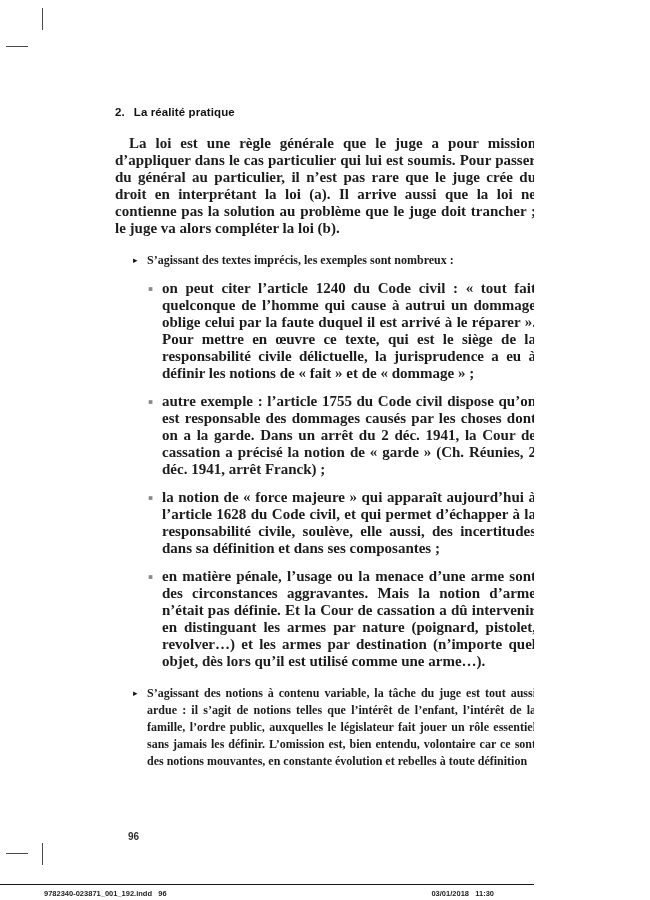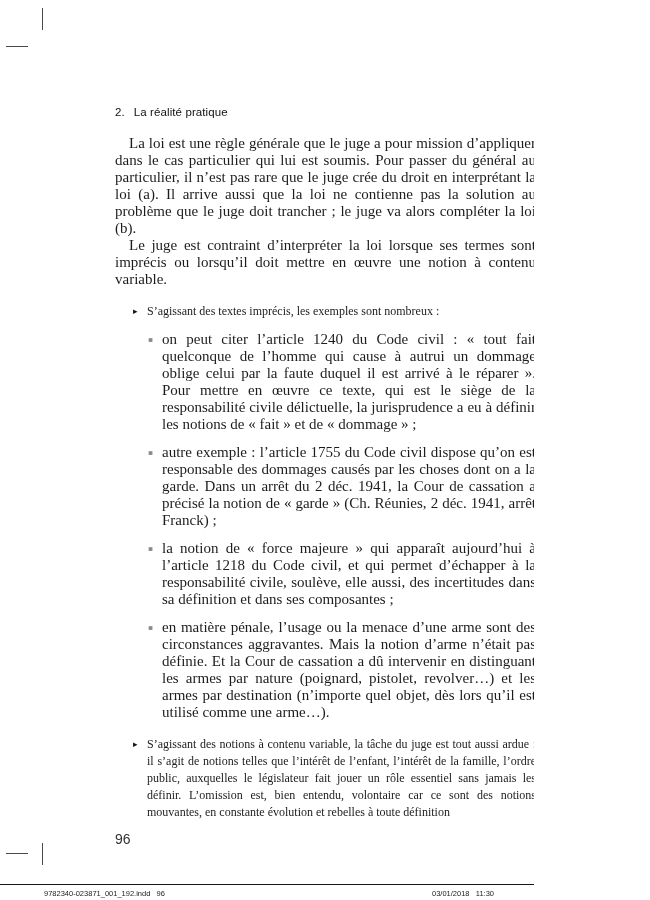--- a/index.html
+++ b/index.html
@@ -3,21 +3,21 @@
 <meta charset="utf-8">
 <style>
   * { margin:0; padding:0; box-sizing:border-box; }
   html,body { width:650px; height:900px; }
   body {
     background:#ffffff;
     font-family:"Liberation Serif", serif;
     color:#1c1c1c;
     -webkit-font-smoothing:antialiased;
   }
-  .sheet { position:relative; width:534px; height:900px; background:#fff; overflow:hidden; }
+  .sheet { position:relative; width:534px; height:900px; background:#fff; overflow:hidden;font-weight:bold; }
 
   
   .crop { position:absolute; background:#4a4a4a; }
   .crop.v { width:1px; height:22px; }
   .crop.h { height:1px; width:22px; }
   .cm-tl-v { left:42px;  top:8px; }
   .cm-tr-v { left:608px; top:8px; }
   .cm-lt-h { left:6px;   top:46px; }
   .cm-rt-h { left:622px; top:46px; }
   .cm-bl-v { left:42px;  top:843px; }
@@ -56,23 +56,23 @@
 
   .subitems { margin-left:33px; }
   .subitem { display:flex; margin-top:11px; }
   .subitem .marker {
     flex:0 0 14px; font-family:"DejaVu Sans", sans-serif;
     font-size:7.5px; line-height:17px; color:#8a8a8a;
   }
   .subitem .btext { flex:1; font-size:15px; line-height:17px; text-align:justify; }
 
   .page-number {
-    position:absolute; left:115px; top:831px;
+    position:absolute; left:128px; top:831px;
     font-family:"Liberation Sans", sans-serif;
-    font-size:14px; color:#333;text-align:right;
+    font-size:10px; color:#333;text-align:right;
   }
 
   
   .slug-line { position:absolute; left:0; top:884px; width:650px; height:1px; background:#161616; }
   .slug-text {
     position:absolute; top:889px;
     font-family:"Liberation Sans", sans-serif;
     font-size:7.5px; color:#222; white-space:pre;
   }
   .slug-left  { left:44px; }
@@ -94,39 +94,38 @@
 
   <div class="content">
 
     <div class="heading">
       <span class="num">2.</span><span>La réalité pratique</span>
     </div>
 
     <p class="body">La loi est une règle générale que le juge a pour mission d’appliquer dans le cas particulier qui lui est soumis. Pour passer du général au particulier, il n’est pas rare que le juge crée du droit en interprétant la loi (a). Il arrive aussi que la loi ne contienne pas la solution au problème que le juge doit trancher ; le juge va alors compléter la loi (b).</p>
 
 
-    <p class="body">Le juge est contraint d’interpréter la loi lorsque ses termes sont imprécis ou lorsqu’il doit mettre en œuvre une notion à contenu variable.</p>
 
     <div class="bullet">
       <span class="marker">▸</span>
       <div class="btext">S’agissant des textes imprécis, les exemples sont nombreux :</div>
     </div>
 
     <div class="subitems">
       <div class="subitem">
         <span class="marker">▪</span>
         <div class="btext">on peut citer l’article 1240 du Code civil : « tout fait quelconque de l’homme qui cause à autrui un dommage oblige celui par la faute duquel il est arrivé à le réparer ». Pour mettre en œuvre ce texte, qui est le siège de la responsabilité civile délictuelle, la jurisprudence a eu à définir les notions de « fait » et de « dommage » ;</div>
       </div>
       <div class="subitem">
         <span class="marker">▪</span>
         <div class="btext">autre exemple : l’article 1755 du Code civil dispose qu’on est responsable des dommages causés par les choses dont on a la garde. Dans un arrêt du 2 déc. 1941, la Cour de cassation a précisé la notion de « garde » (Ch. Réunies, 2 déc. 1941, arrêt Franck) ;</div>
       </div>
       <div class="subitem">
         <span class="marker">▪</span>
-        <div class="btext">la notion de « force majeure » qui apparaît aujourd’hui à l’article 1218 du Code civil, et qui permet d’échapper à la responsabilité civile, soulève, elle aussi, des incertitudes dans sa définition et dans ses composantes ;</div>
+        <div class="btext">la notion de « force majeure » qui apparaît aujourd’hui à l’article 1628 du Code civil, et qui permet d’échapper à la responsabilité civile, soulève, elle aussi, des incertitudes dans sa définition et dans ses composantes ;</div>
       </div>
       <div class="subitem">
         <span class="marker">▪</span>
         <div class="btext">en matière pénale, l’usage ou la menace d’une arme sont des circonstances aggravantes. Mais la notion d’arme n’était pas définie. Et la Cour de cassation a dû intervenir en distinguant les armes par nature (poignard, pistolet, revolver…) et les armes par destination (n’importe quel objet, dès lors qu’il est utilisé comme une arme…).</div>
       </div>
     </div>
 
     <div class="bullet">
       <span class="marker">▸</span>
       <div class="btext">S’agissant des notions à contenu variable, la tâche du juge est tout aussi ardue : il s’agit de notions telles que l’intérêt de l’enfant, l’intérêt de la famille, l’ordre public, auxquelles le législateur fait jouer un rôle essentiel sans jamais les définir. L’omission est, bien entendu, volontaire car ce sont des notions mouvantes, en constante évolution et rebelles à toute définition</div>

